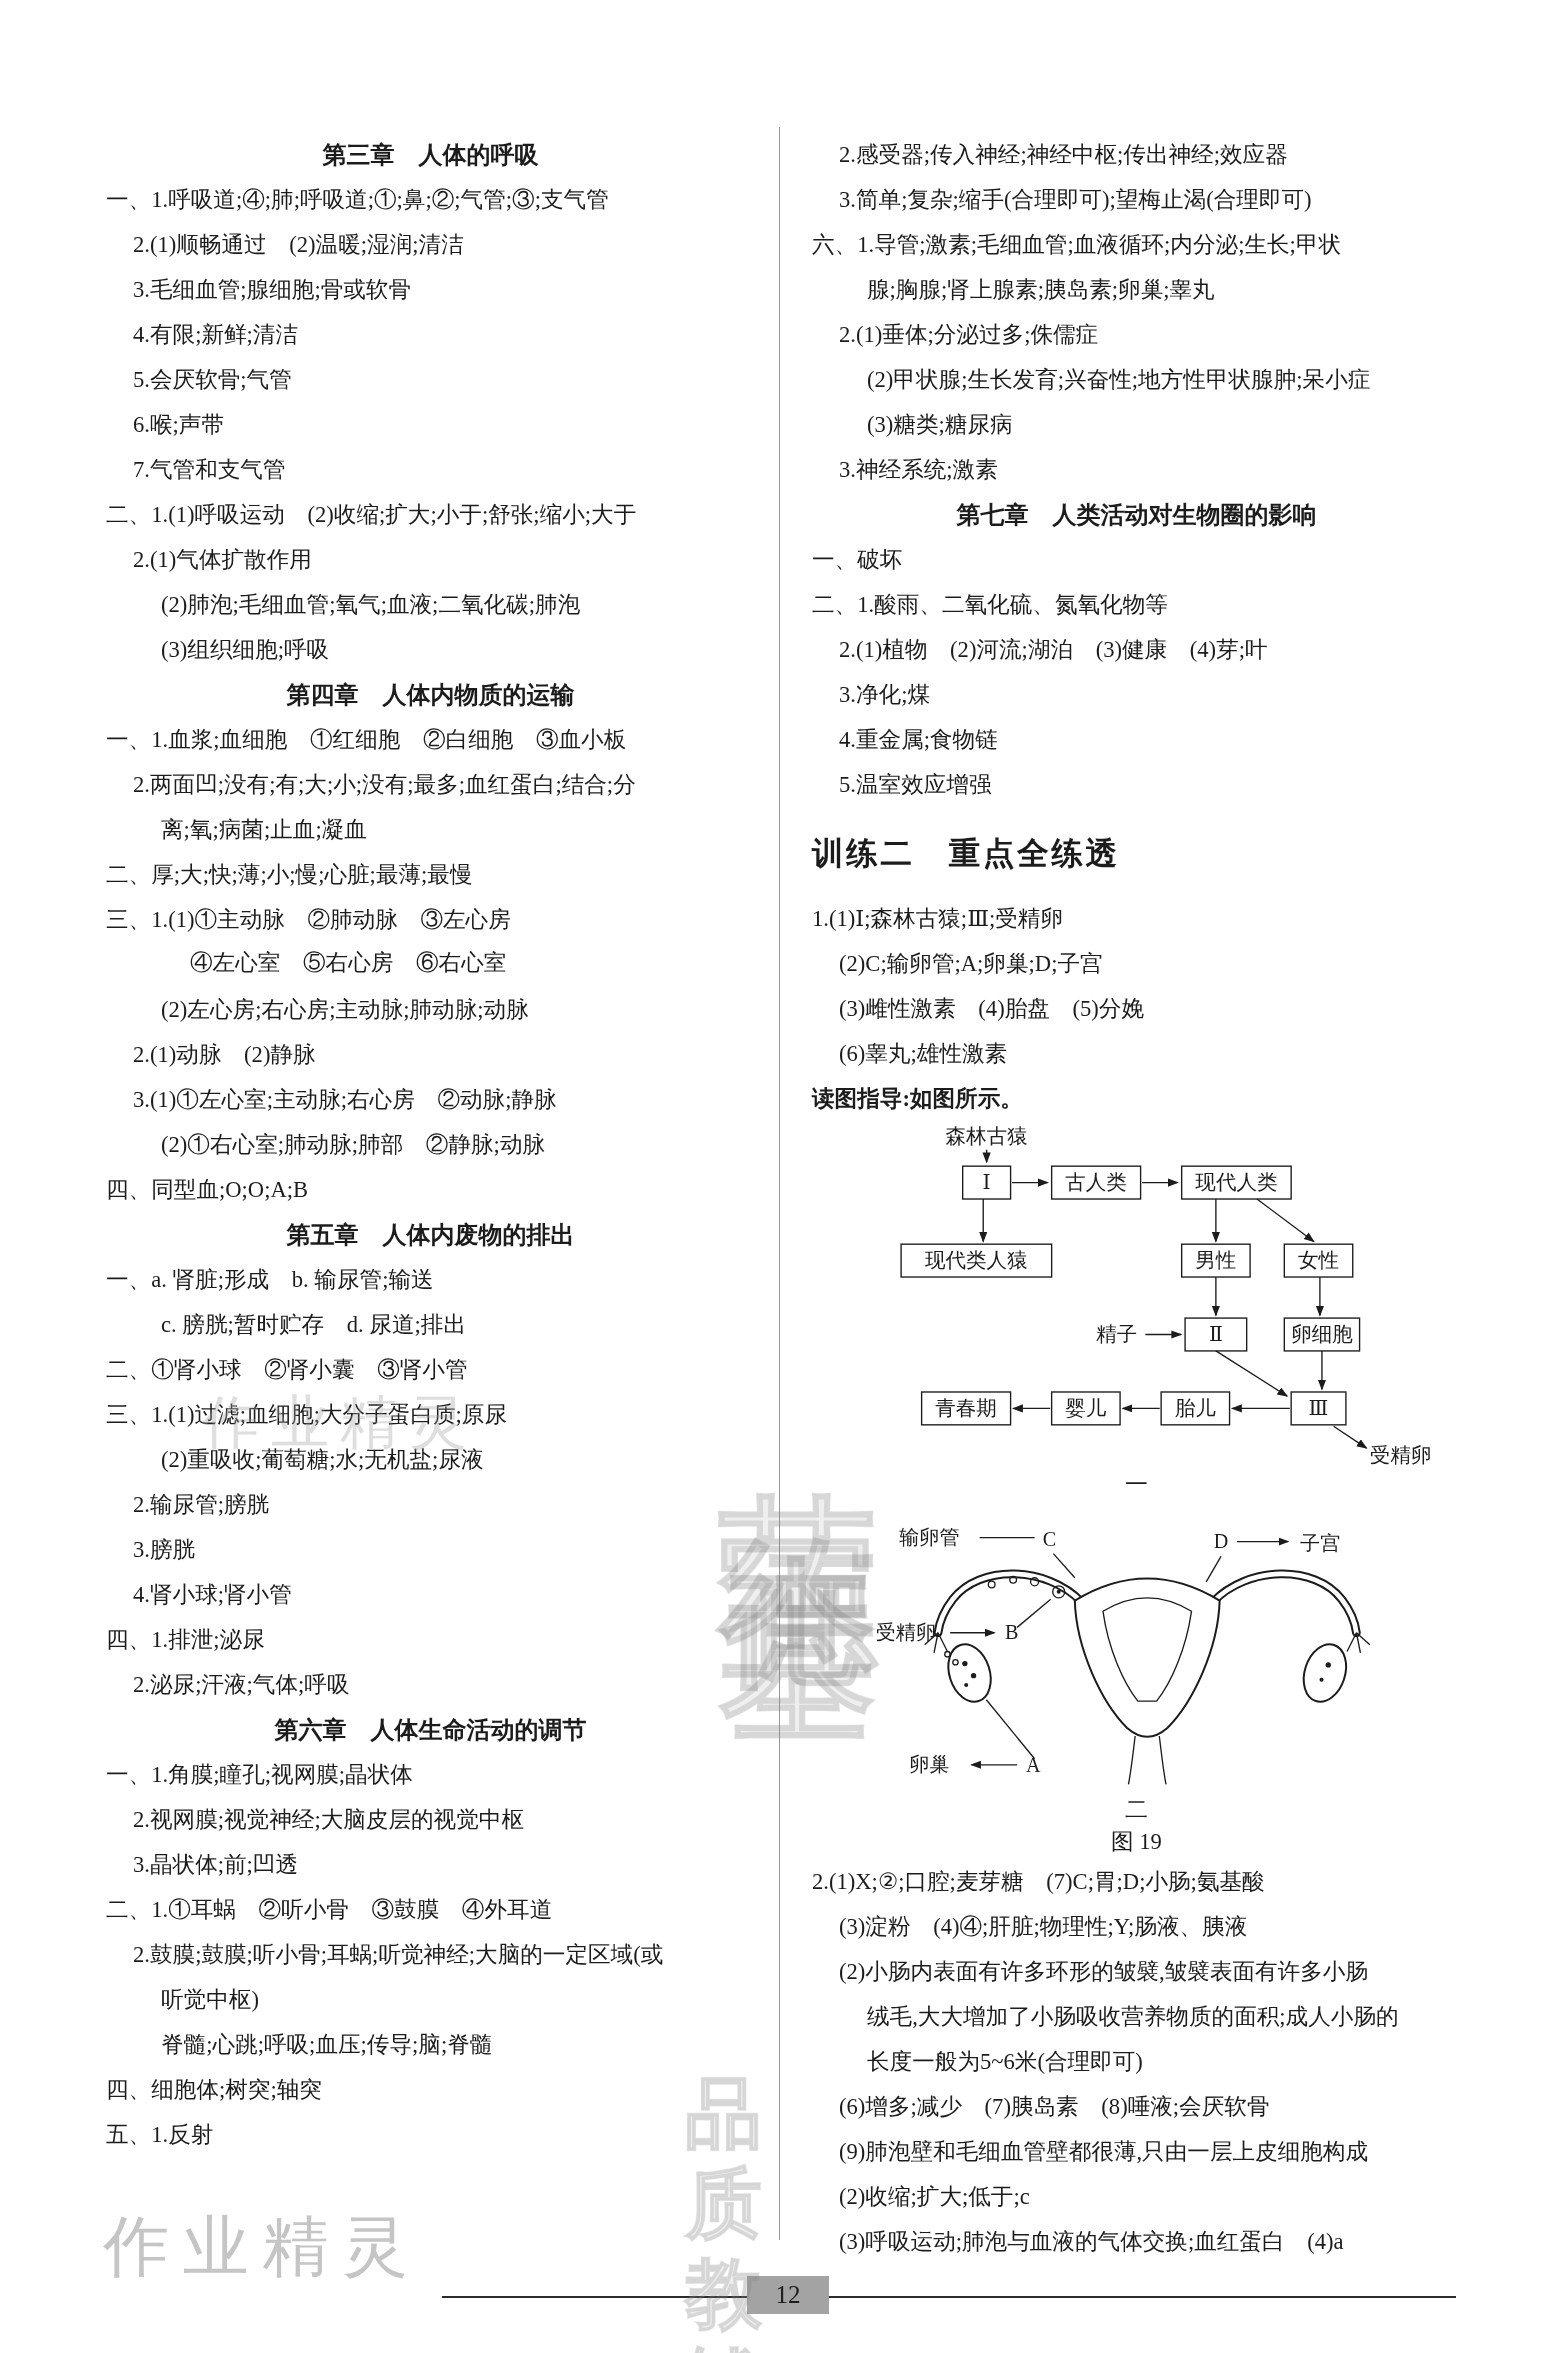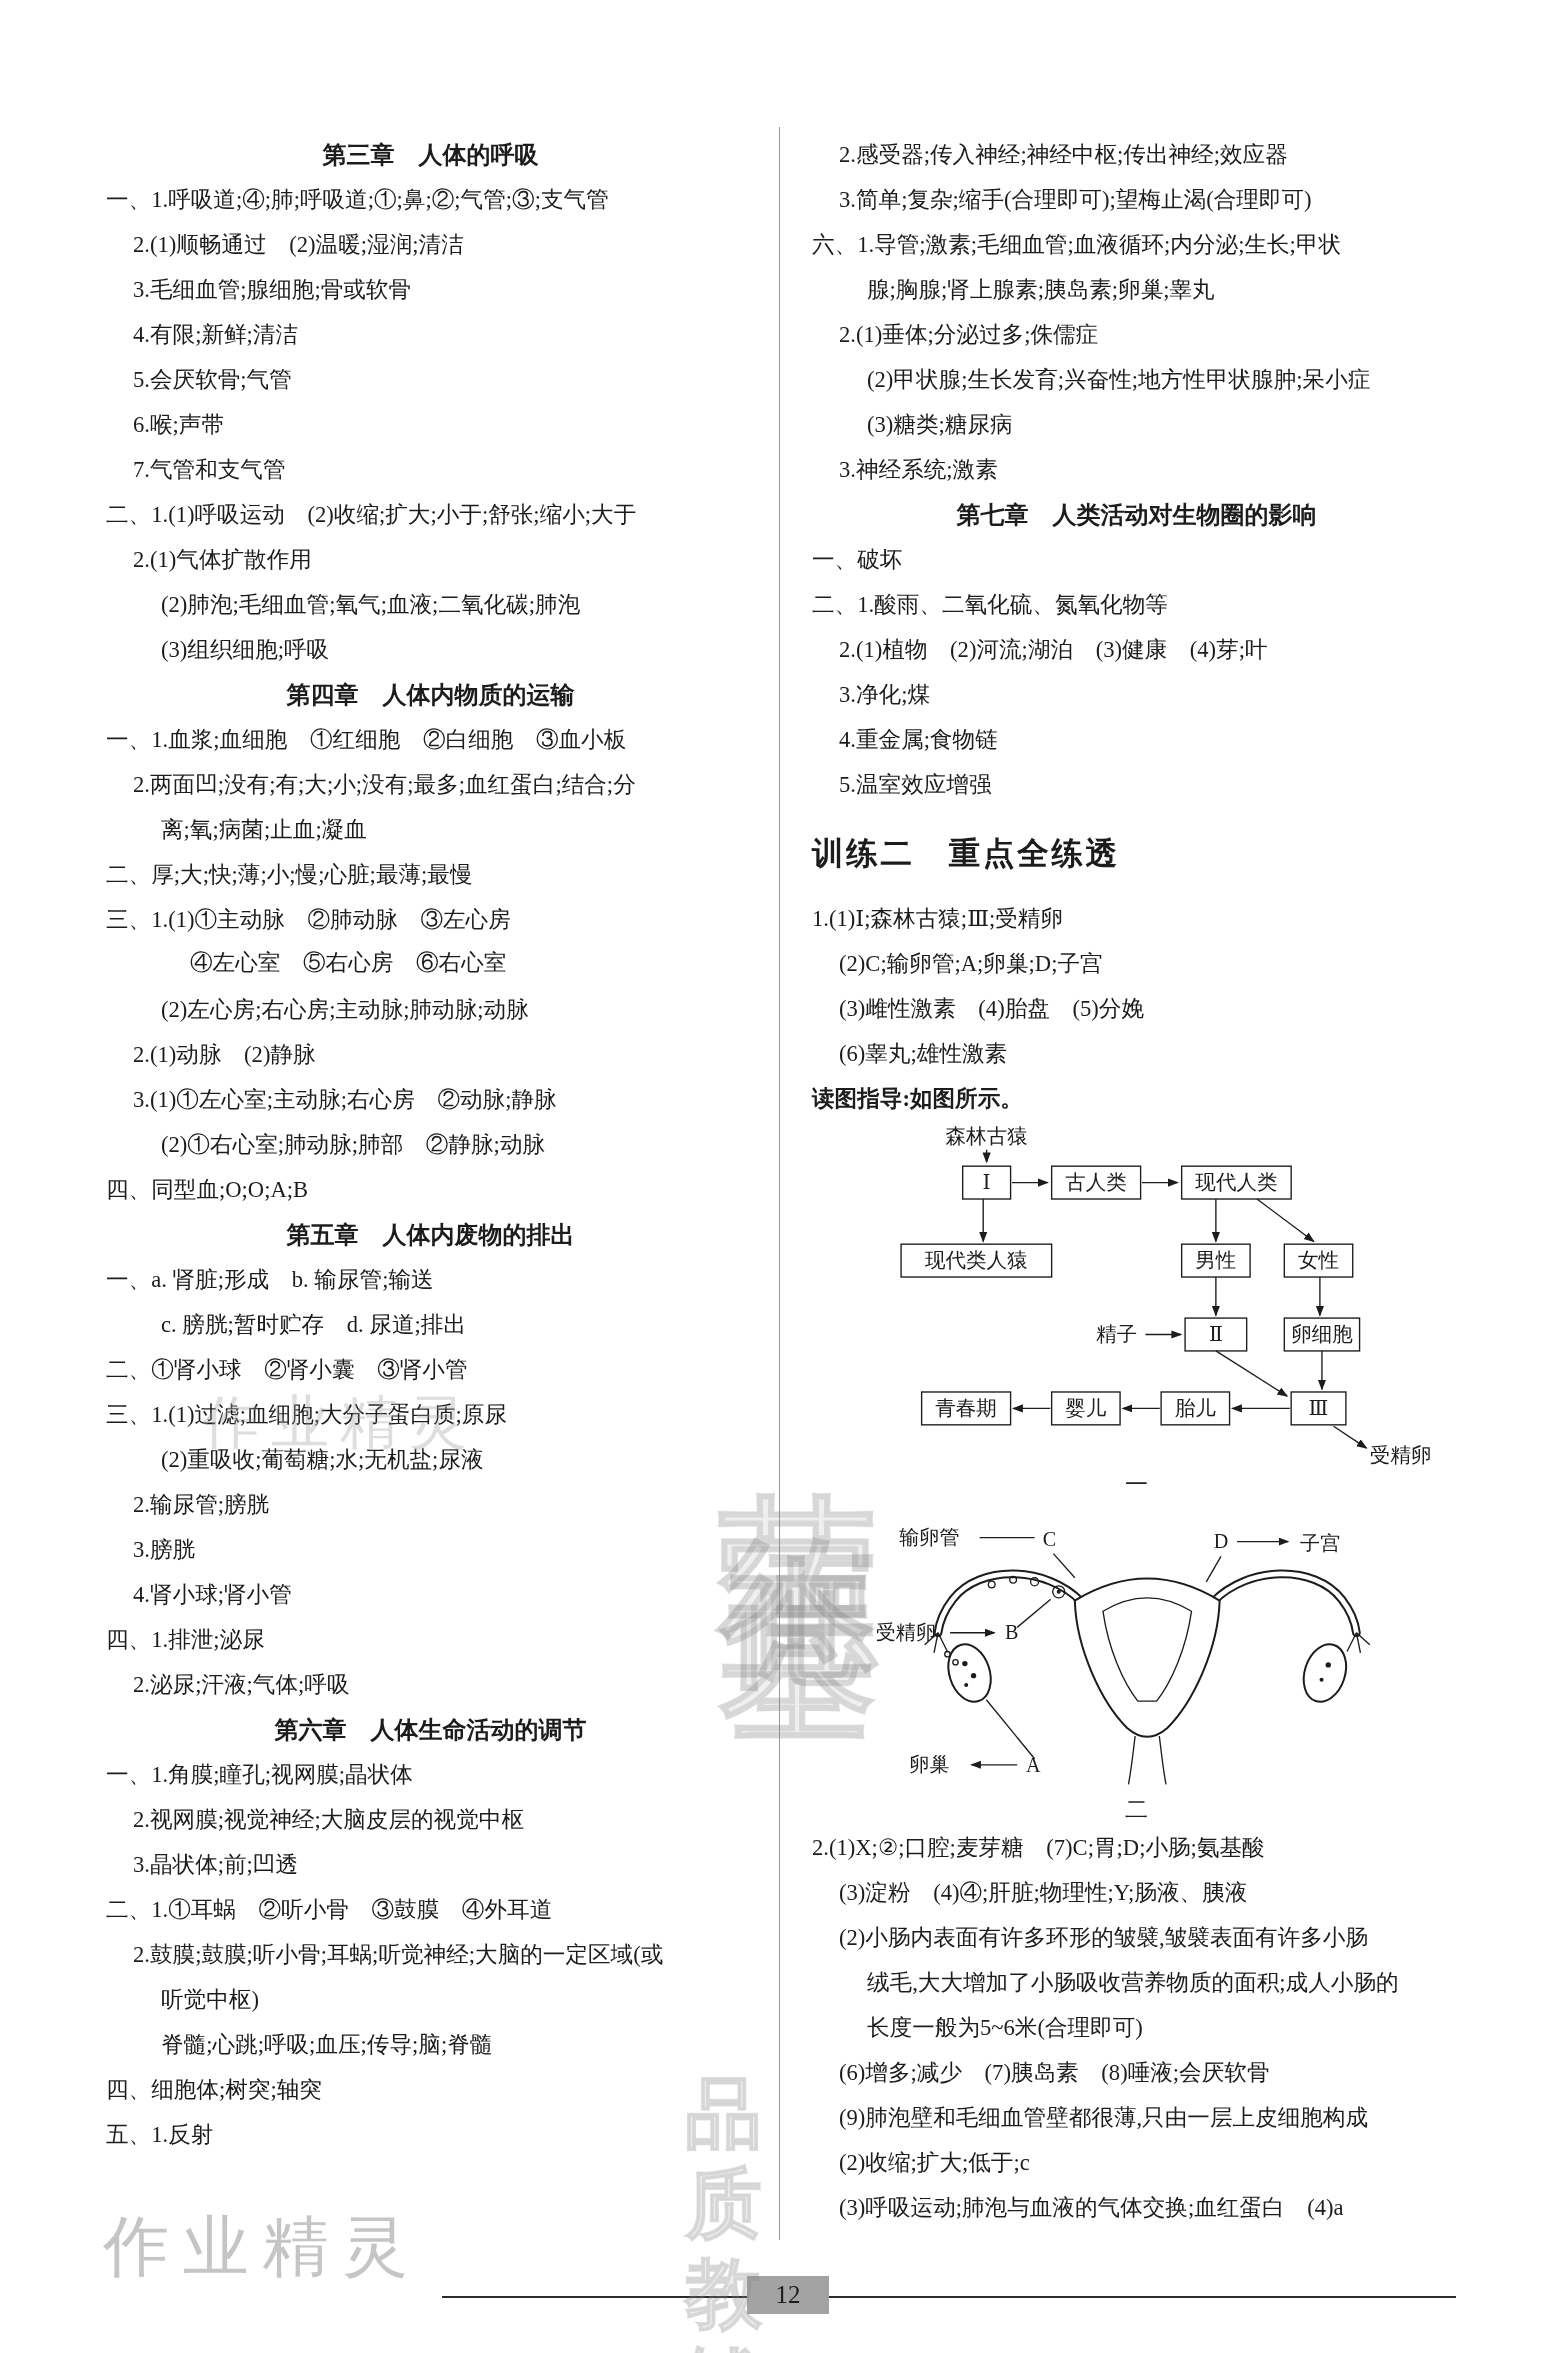--- a/index.html
+++ b/index.html
@@ -315,20 +315,21 @@
         <text x="130" y="208" text-anchor="middle">受精卵</text>
         <line class="arrow" x1="196" y1="198" x2="262" y2="198" marker-end="url(#arrA)"></line>
         <text x="288" y="208" text-anchor="middle">B</text>
         <line class="thin" x1="296" y1="190" x2="346" y2="148"></line>
         <text x="165" y="404" text-anchor="middle">卵巢</text>
         <line class="arrow" x1="296" y1="395" x2="228" y2="395" marker-end="url(#arrA)"></line>
         <text x="320" y="406" text-anchor="middle">A</text>
         <line class="thin" x1="322" y1="386" x2="250" y2="298"></line>
       </svg>
       <div class="fig-label">二</div>
+      <div class="fig-caption">图 19</div>
     </div>
 
     <div id="right-col-bottom">
         <div class="line">2.(1)X;②;口腔;麦芽糖　(7)C;胃;D;小肠;氨基酸</div>
         <div class="line ind1">(3)淀粉　(4)④;肝脏;物理性;Y;肠液、胰液</div>
         <div class="line ind1">(2)小肠内表面有许多环形的皱襞,皱襞表面有许多小肠</div>
         <div class="line ind2">绒毛,大大增加了小肠吸收营养物质的面积;成人小肠的</div>
         <div class="line ind2">长度一般为5~6米(合理即可)</div>
         <div class="line ind1">(6)增多;减少　(7)胰岛素　(8)唾液;会厌软骨</div>
         <div class="line ind1">(9)肺泡壁和毛细血管壁都很薄,只由一层上皮细胞构成</div>

